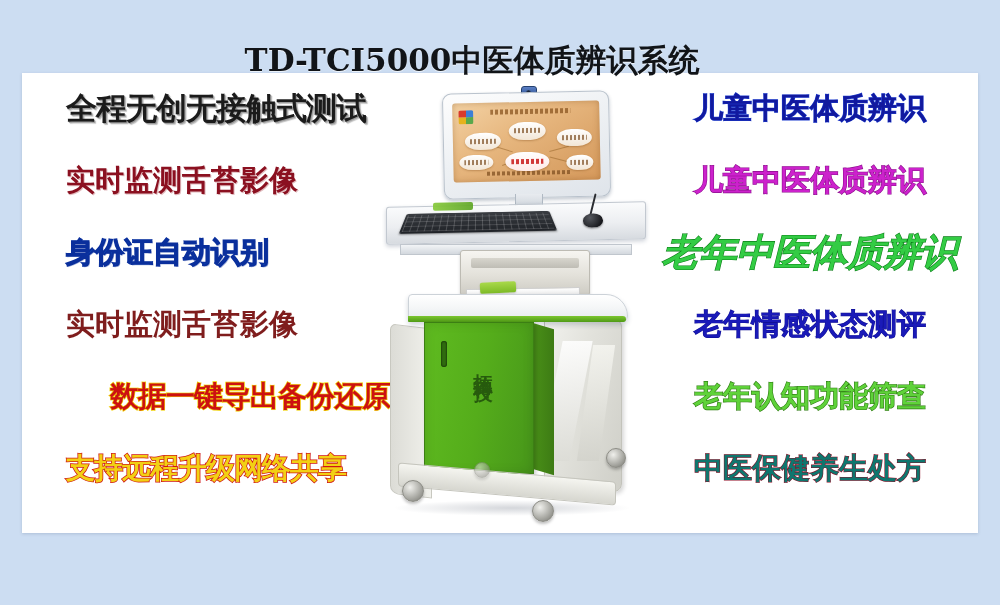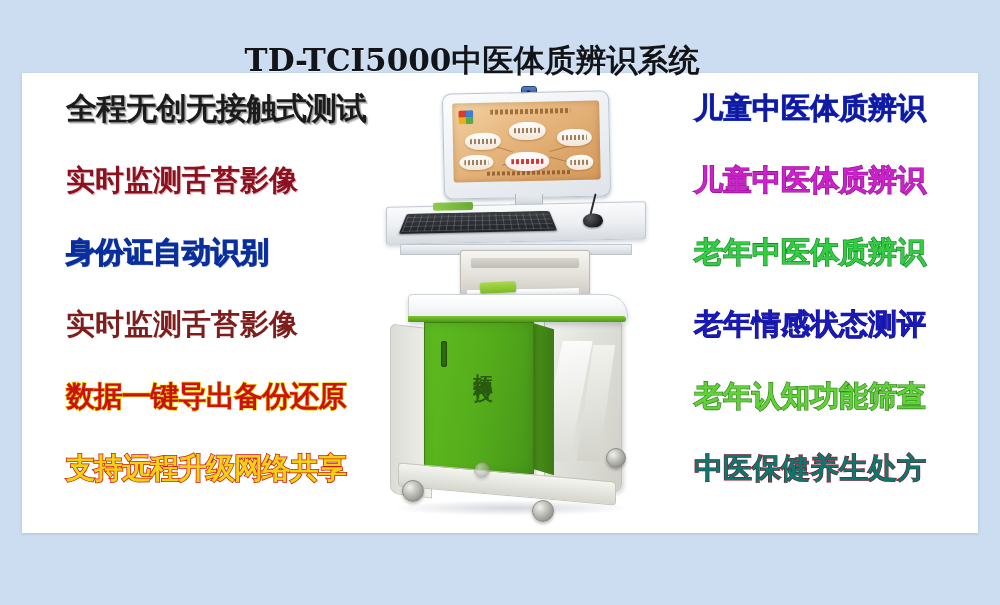--- a/index.html
+++ b/index.html
@@ -52,32 +52,32 @@
       text-shadow:1px 1px 0 #9a9a9a, 2px 2px 1px rgba(0,0,0,.25);}
   .l1{font-size:29px;color:#8b1020;letter-spacing:0px;
       text-shadow:1px 1px 0 rgba(170,60,70,.35);}
   .l2{font-size:29px;color:#1464d2;letter-spacing:0px;
       -webkit-text-stroke:1.1px #0a2f9c;
       text-shadow:1px 1px 0 rgba(10,47,156,.35);}
   .l3{font-size:29px;color:#7f1d1d;letter-spacing:0px;}
   .l4{font-size:29px;color:#cc1111;letter-spacing:-1px;
       -webkit-text-stroke:1.3px #f0d000;
       paint-order:stroke fill;
-      text-shadow:0 0 1px #f3d417;}
+      text-shadow:0 0 1px #f3d417;margin-left:44px;}
   .l5{font-size:29px;color:#f2d014;letter-spacing:-1px;
       -webkit-text-stroke:1.5px #cf1616;
       paint-order:stroke fill;}
 
   
   .r0{font-size:29px;color:#12199e;
       -webkit-text-stroke:0.9px #1e3fd0;paint-order:stroke fill;}
   .r1{font-size:29px;color:#cc22cc;
       -webkit-text-stroke:1.1px #8a0f8a;paint-order:stroke fill;}
-  .r2{font-size:29px;color:#33cc44;
-      -webkit-text-stroke:1.1px #0c7a18;paint-order:stroke fill;}
+  .r2{font-size:37px;color:#33cc44;
+      -webkit-text-stroke:1.1px #0c7a18;paint-order:stroke fill;font-style:italic;}
   .r3{font-size:29px;color:#1a1ab8;
       -webkit-text-stroke:0.8px #0f0f8e;paint-order:stroke fill;}
   .r4{font-size:29px;color:#5fd23a;
       -webkit-text-stroke:1.2px #2e7a12;paint-order:stroke fill;}
   .r5{font-size:29px;color:#0f766e;
       -webkit-text-stroke:1.0px #8f0a22;paint-order:stroke fill;}
 
   
   .product{
     position:absolute;left:378px;top:76px;width:280px;height:455px;

